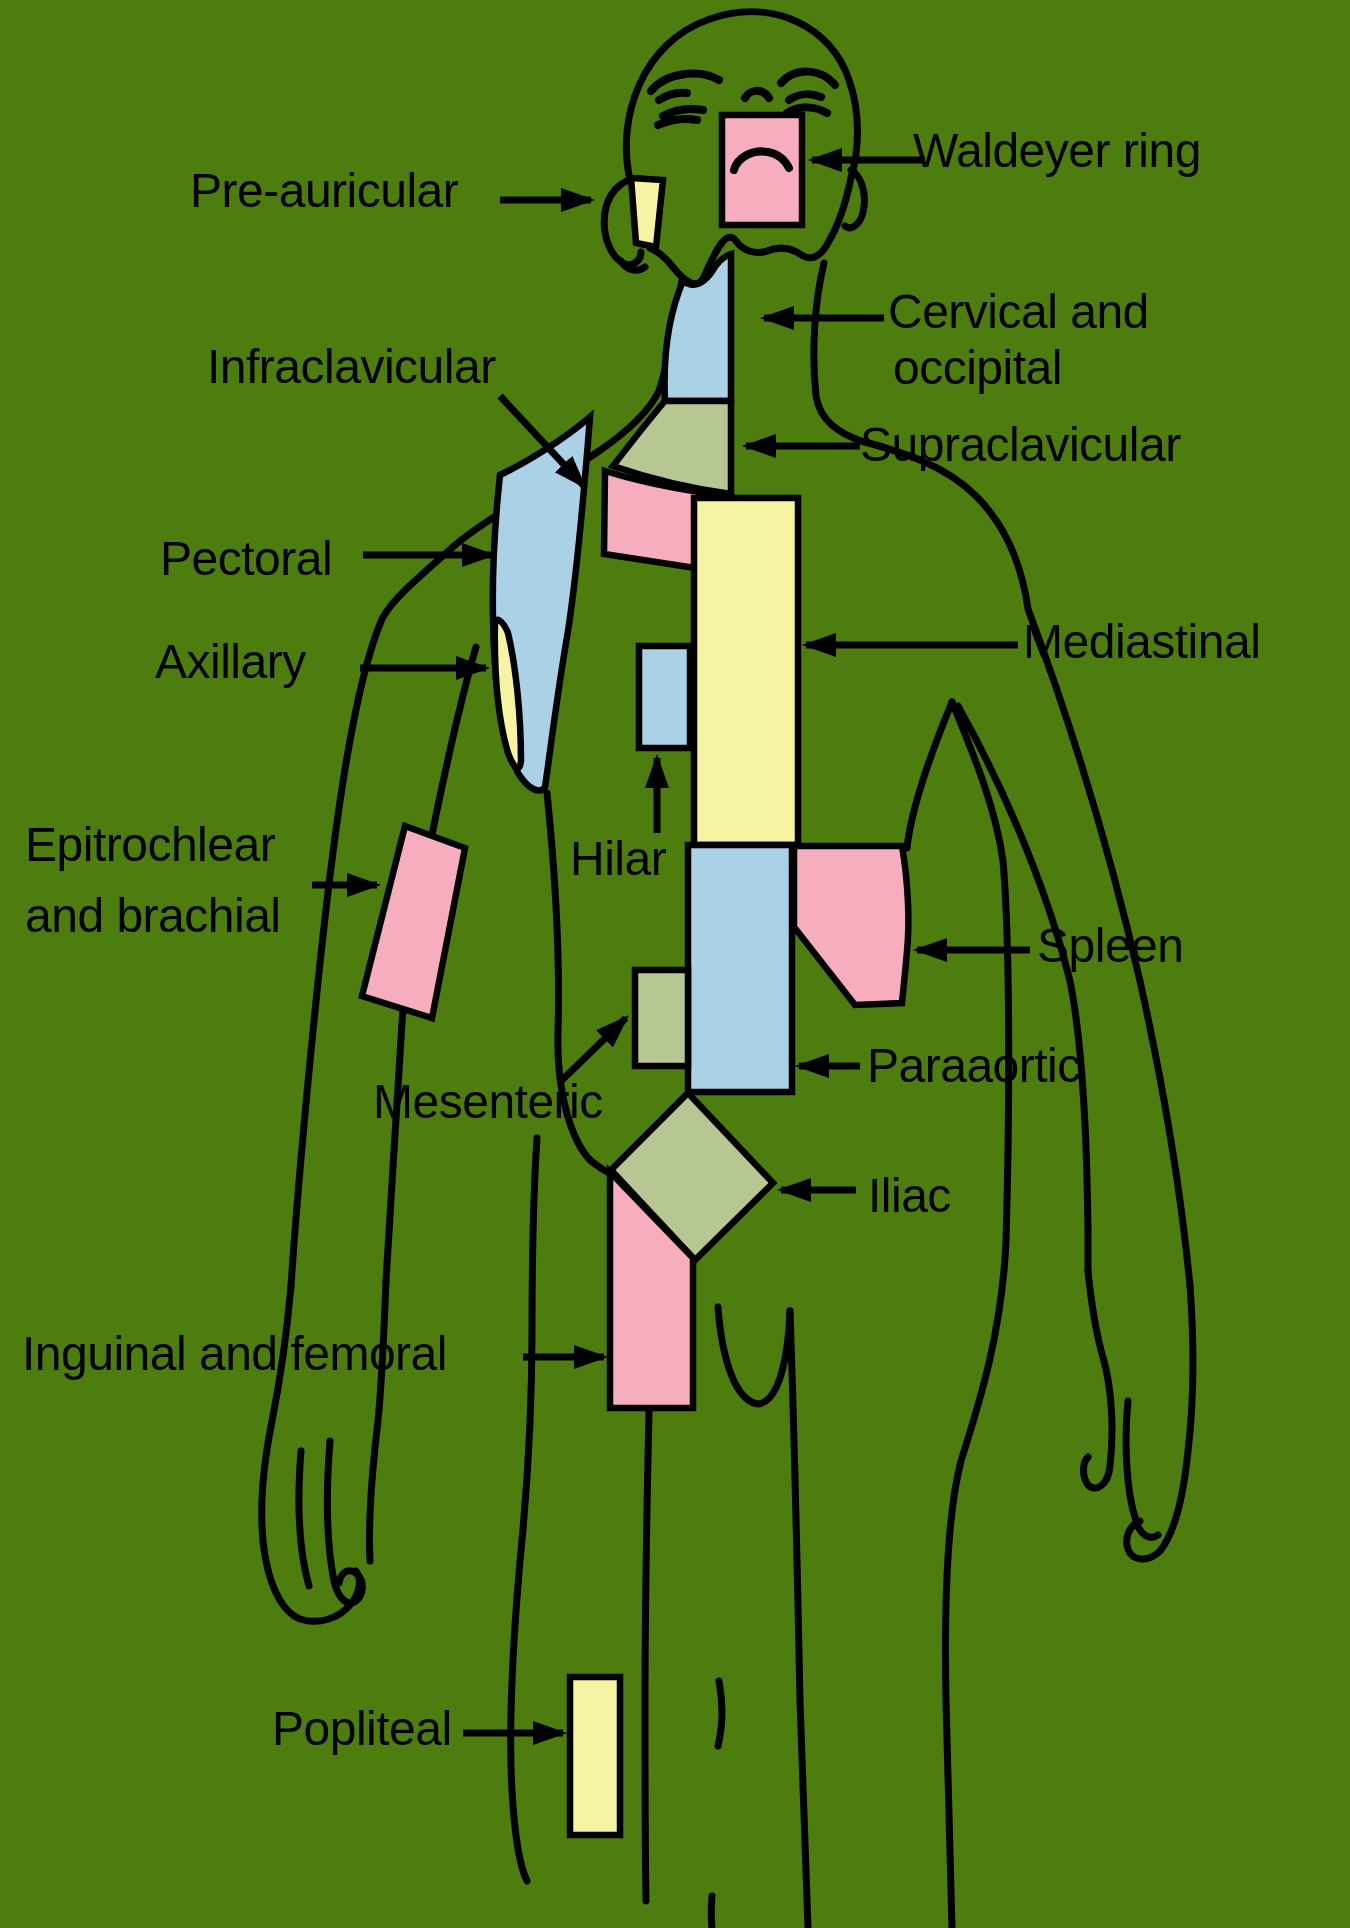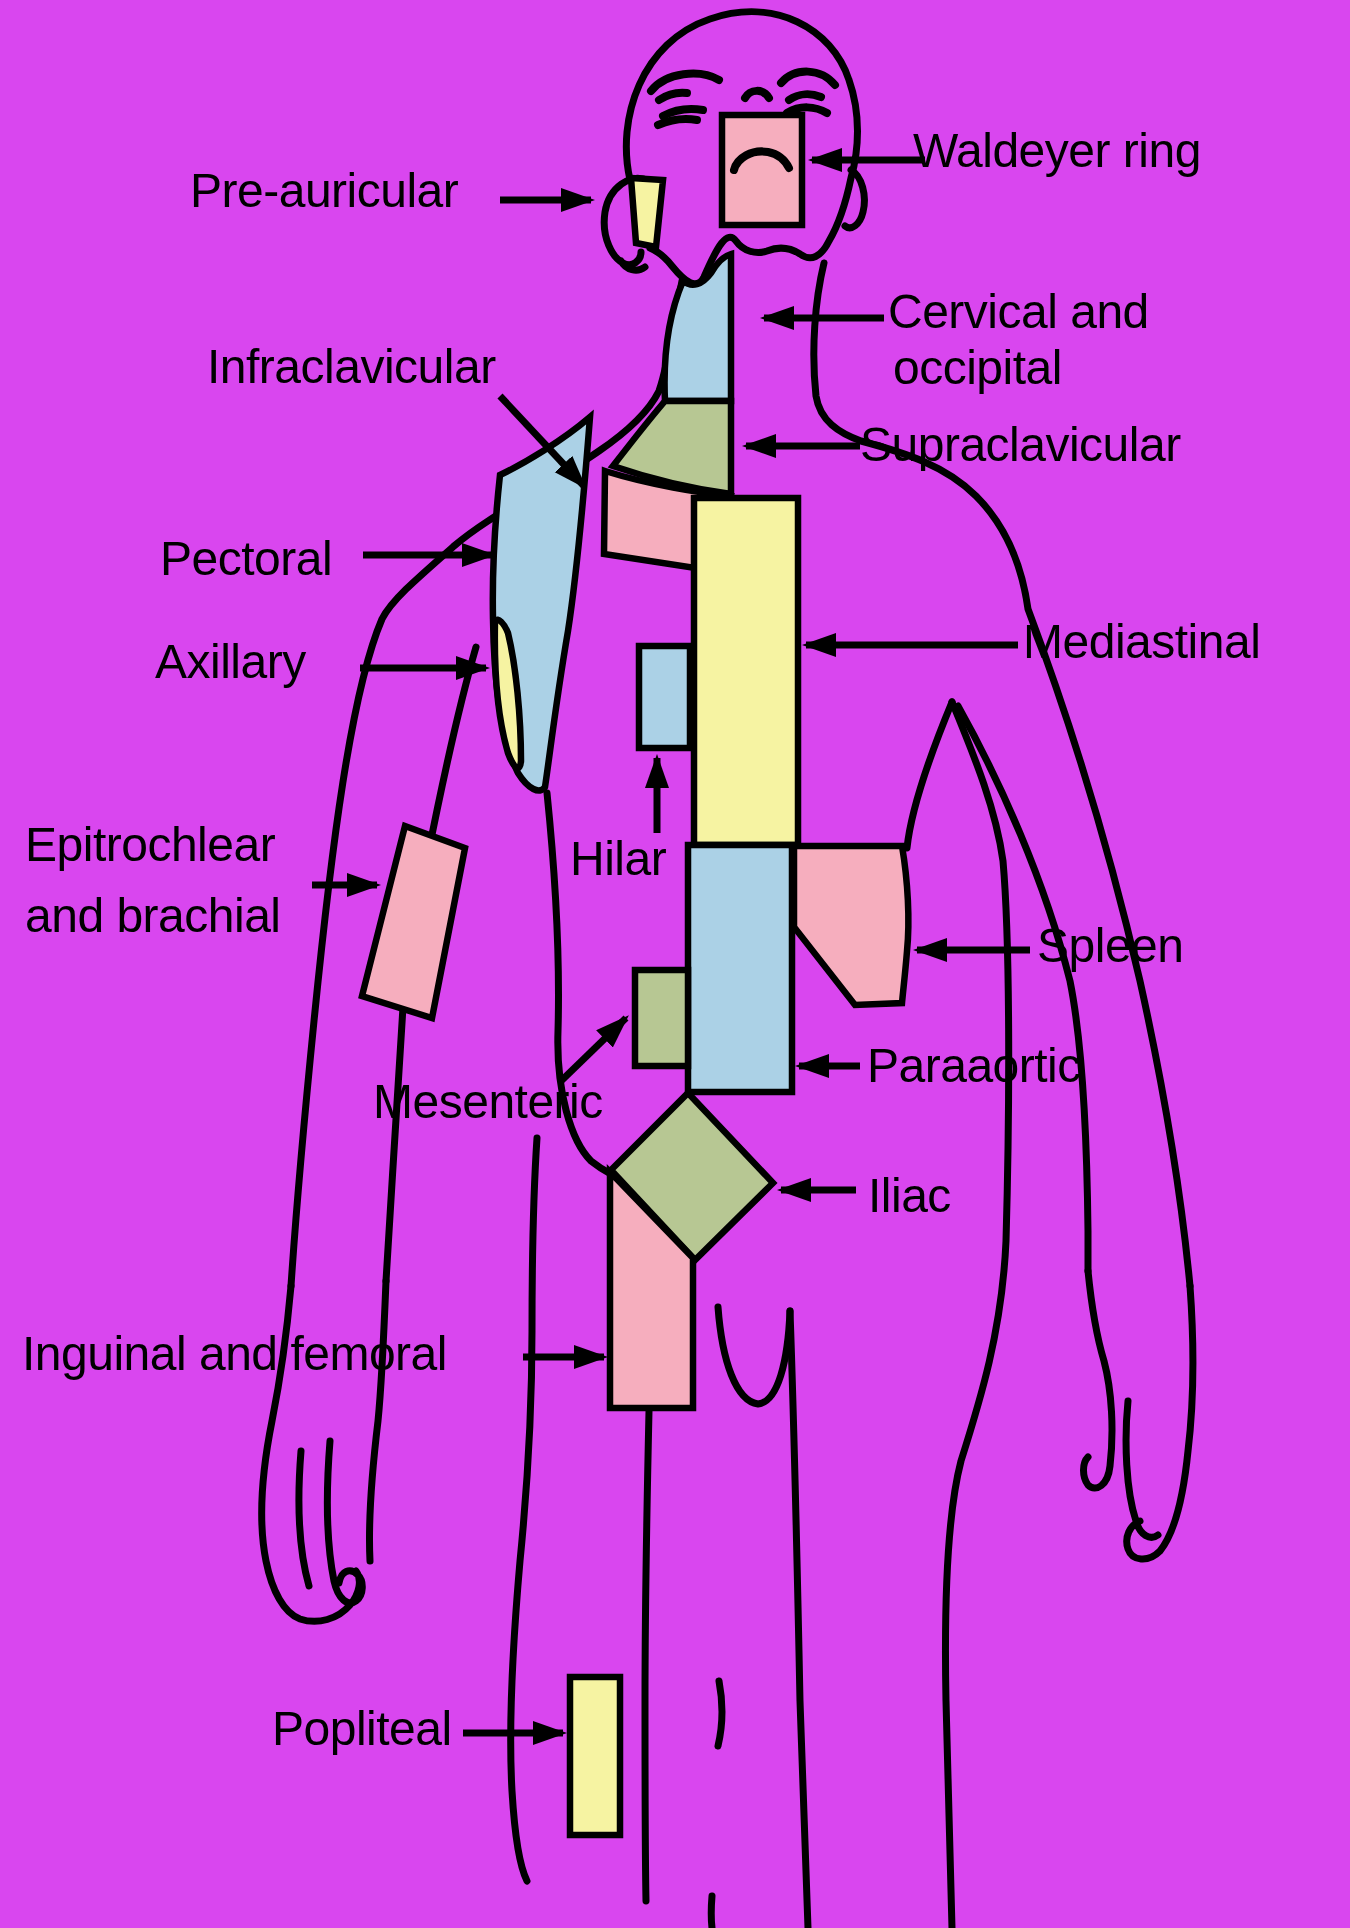--- a/index.html
+++ b/index.html
@@ -1,16 +1,16 @@
 <!DOCTYPE html>
 <html><head>
 <meta charset="utf-8">
 <style>
   html,body{margin:0;padding:0;background:#ffffff;}
-  .stage{position:relative;width:1350px;height:1928px;background:#d946ef;overflow:hidden;
+  .stage{position:relative;width:1350px;height:1928px;background:#4d7c0f;overflow:hidden;
          font-family:"Liberation Sans", sans-serif;}
   svg{display:block;}
   .lbl{font-family:"Liberation Sans", sans-serif;font-size:48px;fill:#000;letter-spacing:-0.5px;}
   .body-line{fill:none;stroke:#000;stroke-width:7;stroke-linecap:round;stroke-linejoin:round;}
   .feat{fill:none;stroke:#000;stroke-width:8;stroke-linecap:round;stroke-linejoin:round;}
   .region{stroke:#000;stroke-width:6.5;stroke-linejoin:miter;}
   .arrow{stroke:#000;stroke-width:7;fill:none;}
 </style>
 </head>
 <body>

